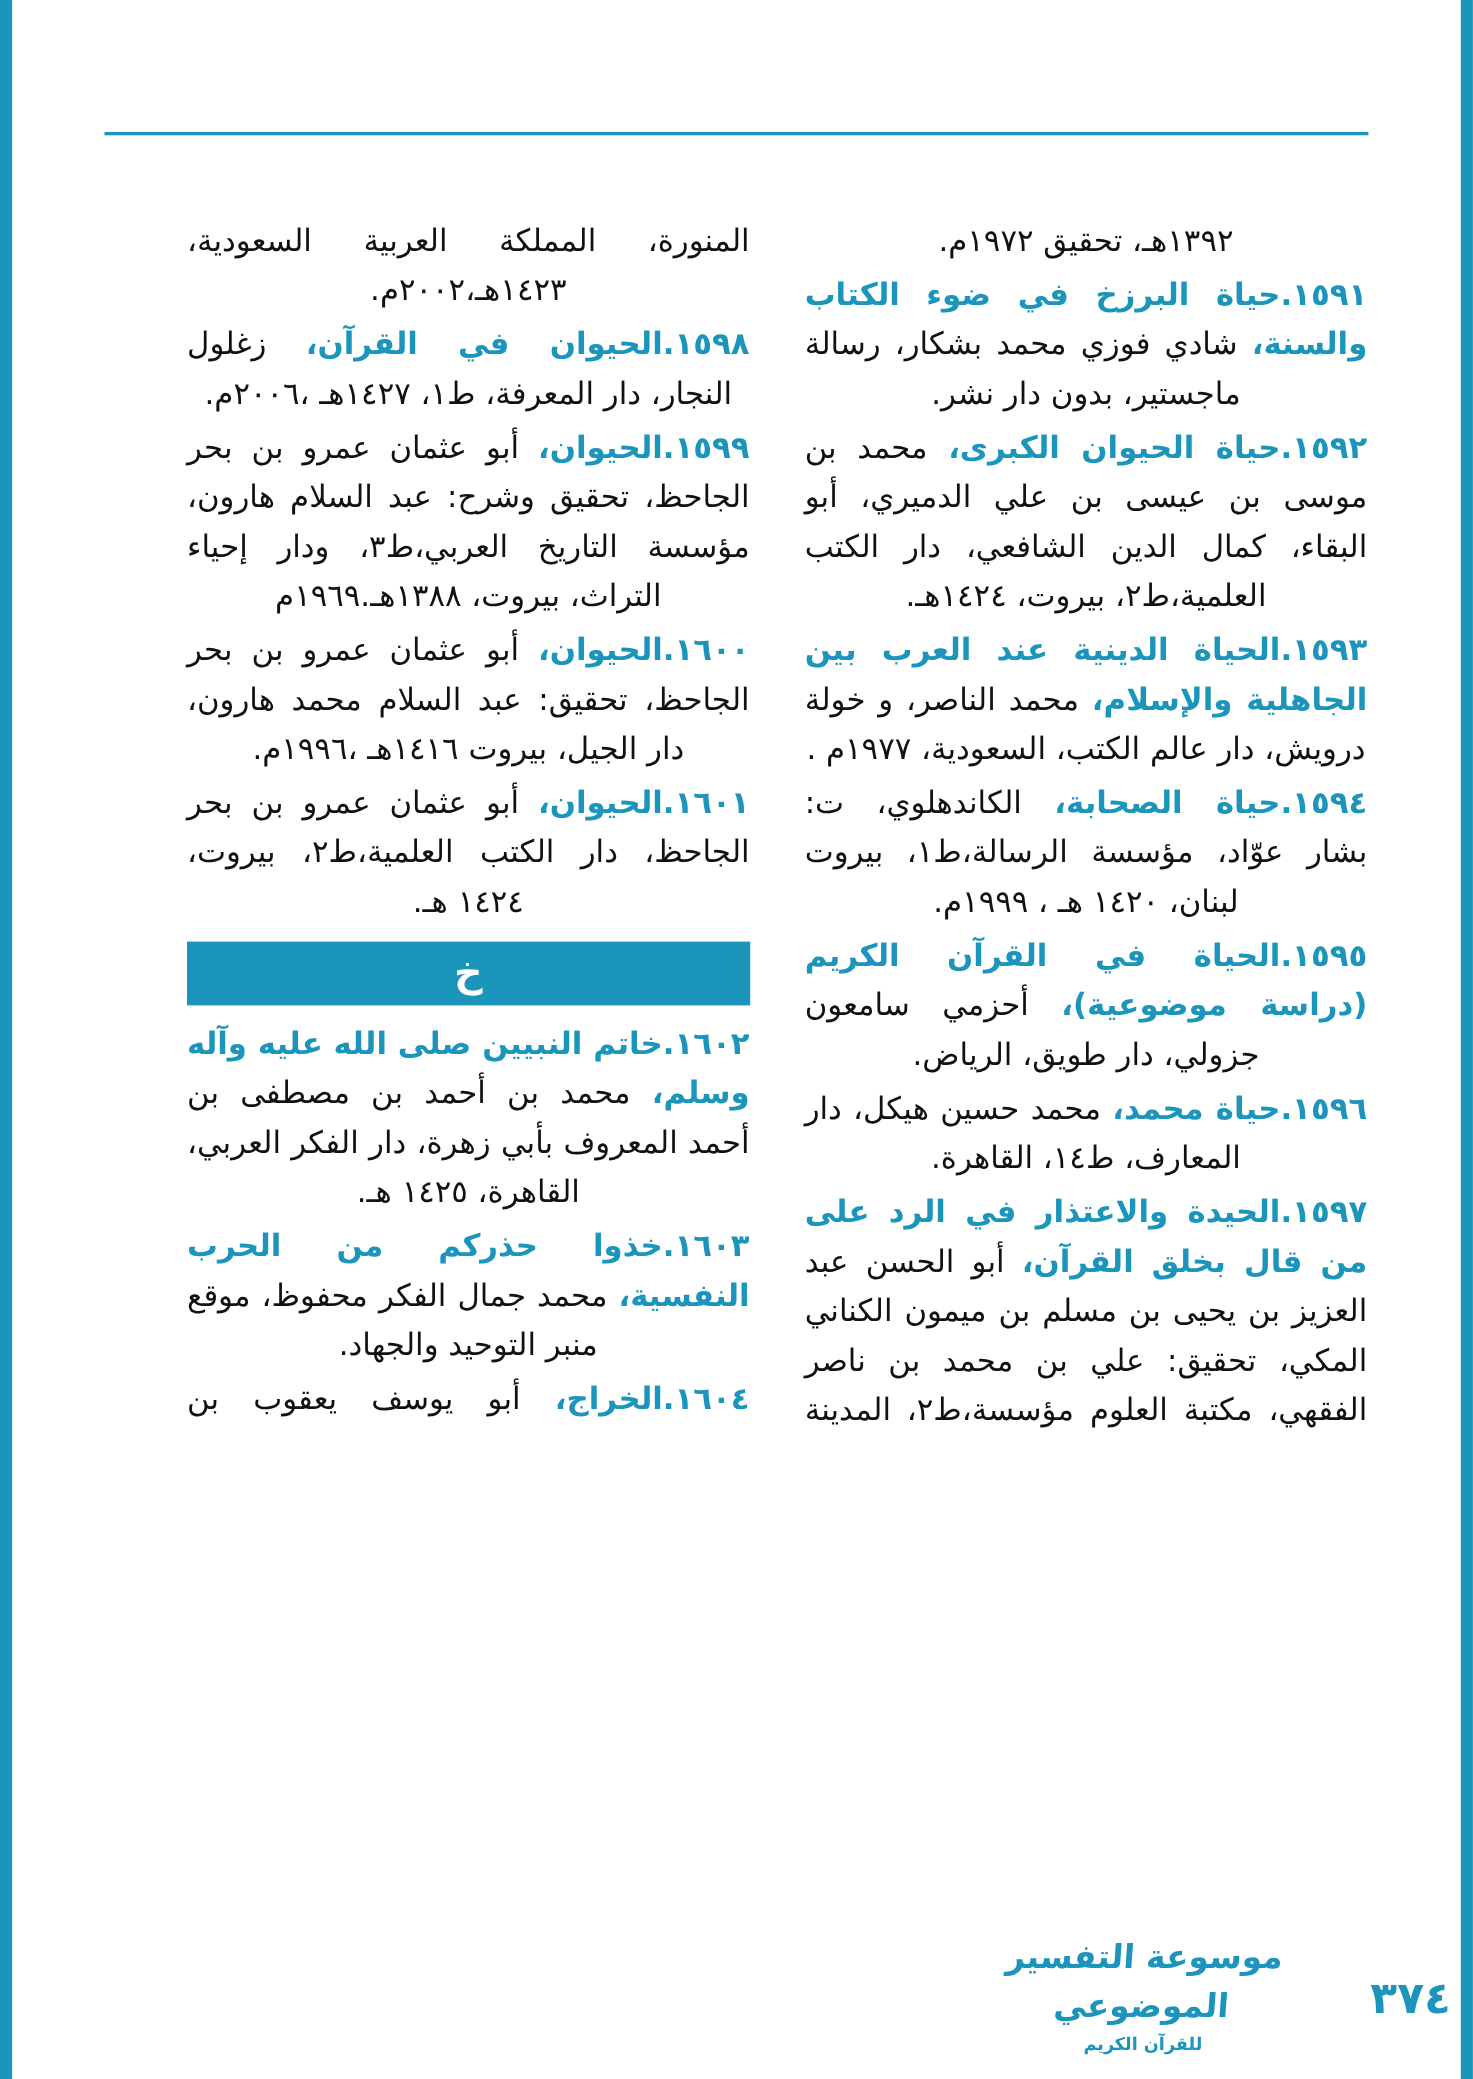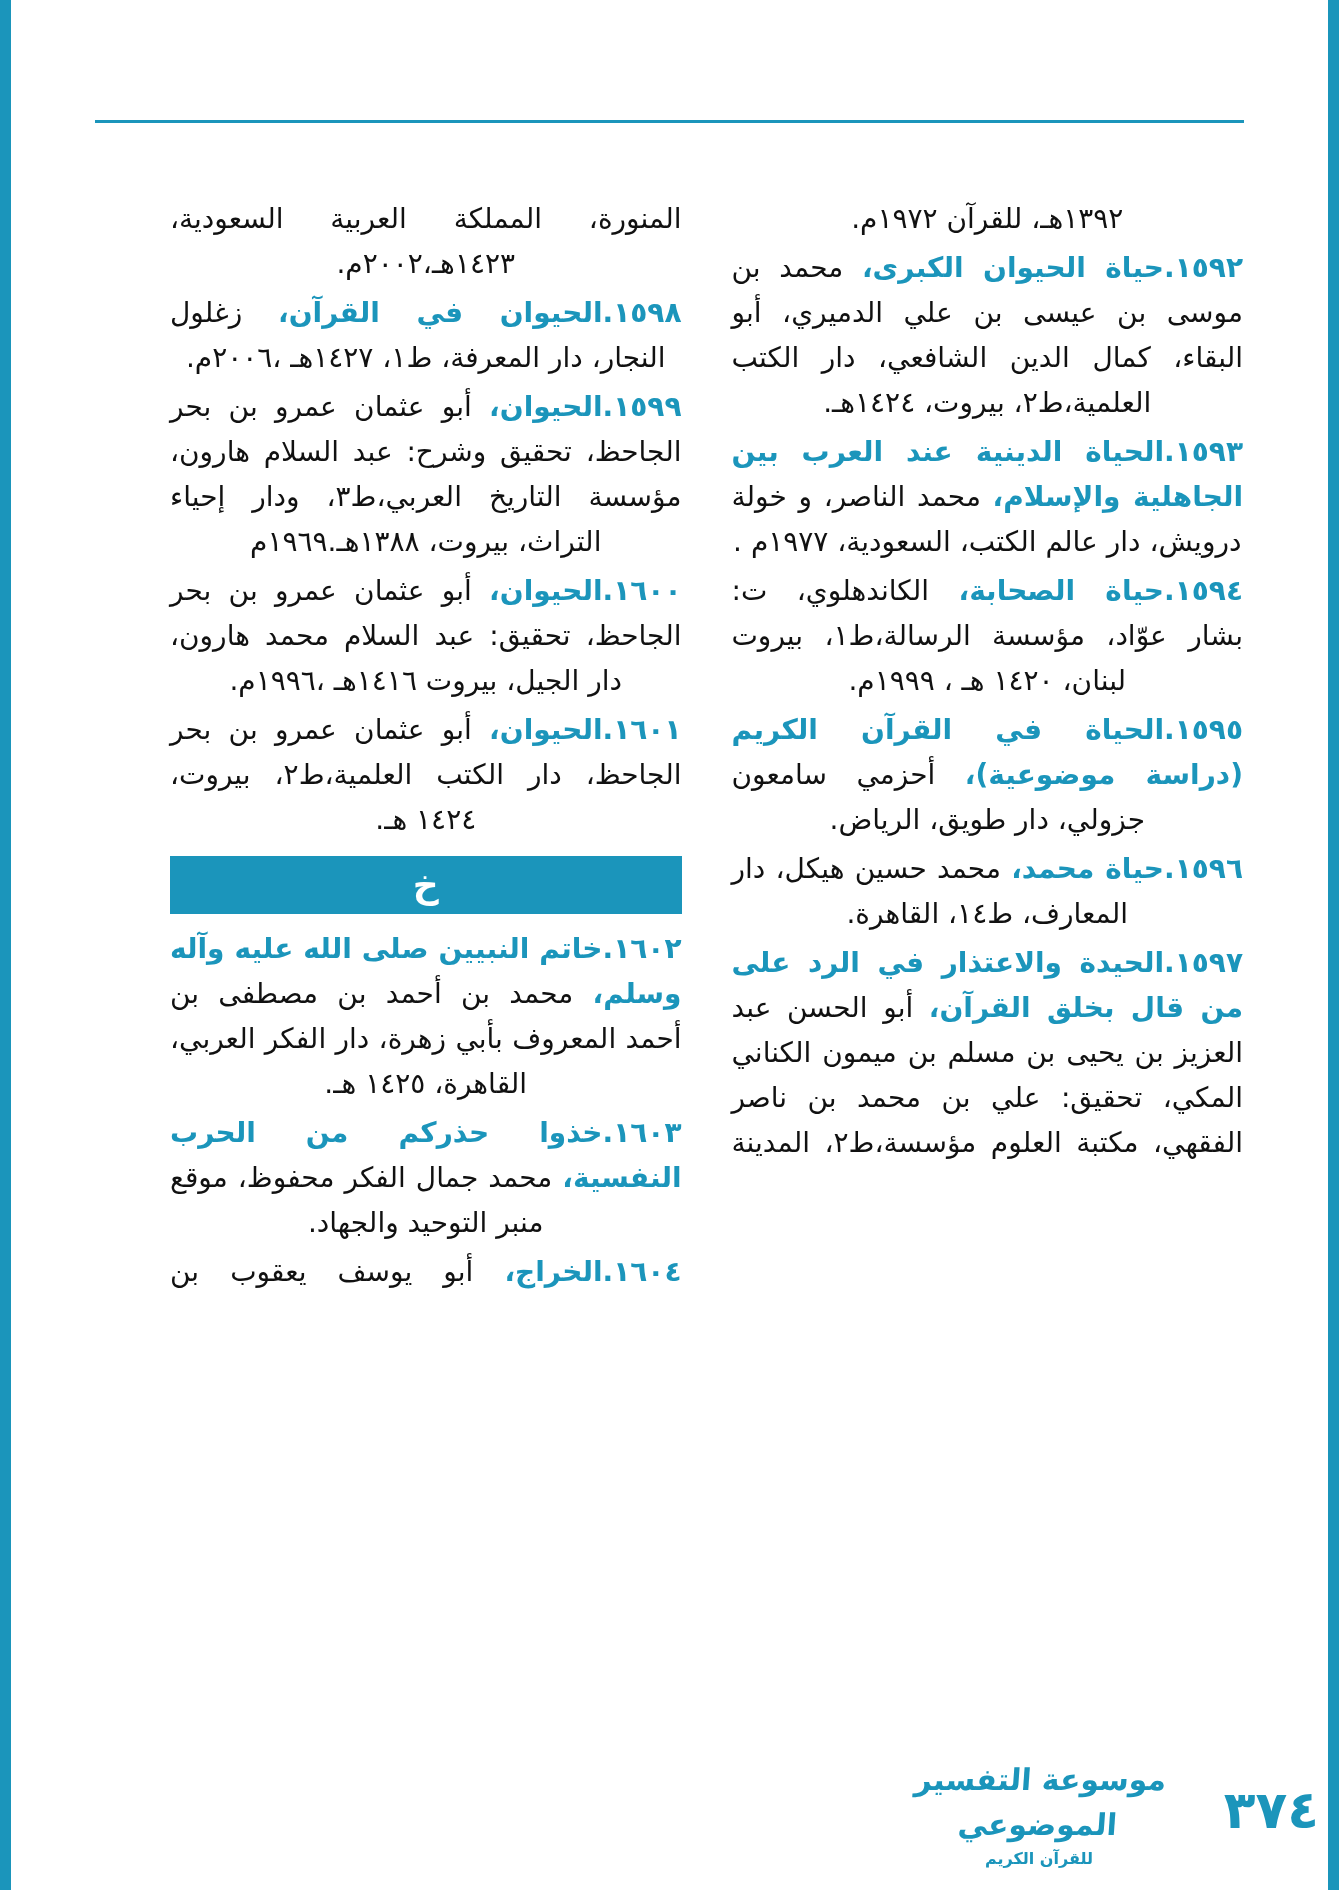--- a/index.html
+++ b/index.html
@@ -100,39 +100,40 @@
   .logo-sub{
     font-size:16px;
     font-weight:bold;
     margin-top:2px;
   }
   .page-number{
     position:absolute;
     right:20px;
     bottom:50px;
     color:var(--accent,#1b95bb);
-    font-size:52px;
+    font-size:40px;
     font-weight:bold;
   }
 </style>
 </head>
 <body>
 
 <div class="page">
 
   <div class="edge-bar left"></div>
   <div class="edge-bar right"></div>
 
   <header class="page-header">
     <div class="header-rule"></div>
   </header>
 
   <main class="columns">
     <section class="col" id="col-right">
-        <p class="entry"><span>١٣٩٢هـ، للقرآن ١٩٧٢م.</span></p>
+        <p class="entry"><span>١٣٩٢هـ، تحقيق ١٩٧٢م.</span></p>
+        <p class="entry"><span class="entry-head">١٥٩١.حياة البرزخ في ضوء الكتاب والسنة،</span><span> شادي فوزي محمد بشكار، رسالة ماجستير، بدون دار نشر.</span></p>
         <p class="entry"><span class="entry-head">١٥٩٢.حياة الحيوان الكبرى،</span><span> محمد بن موسى بن عيسى بن علي الدميري، أبو البقاء، كمال الدين الشافعي، دار الكتب العلمية،ط٢، بيروت، ١٤٢٤هـ.</span></p>
         <p class="entry"><span class="entry-head">١٥٩٣.الحياة الدينية عند العرب بين الجاهلية والإسلام،</span><span> محمد الناصر، و خولة درويش، دار عالم الكتب، السعودية، ١٩٧٧م .</span></p>
         <p class="entry"><span class="entry-head">١٥٩٤.حياة الصحابة،</span><span> الكاندهلوي، ت: بشار عوّاد، مؤسسة الرسالة،ط١، بيروت لبنان، ١٤٢٠ هـ ، ١٩٩٩م.</span></p>
         <p class="entry"><span class="entry-head">١٥٩٥.الحياة في القرآن الكريم (دراسة موضوعية)،</span><span> أحزمي سامعون جزولي، دار طويق، الرياض.</span></p>
         <p class="entry"><span class="entry-head">١٥٩٦.حياة محمد،</span><span> محمد حسين هيكل، دار المعارف، ط١٤، القاهرة.</span></p>
         <p class="entry flush-last"><span class="entry-head">١٥٩٧.الحيدة والاعتذار في الرد على من قال بخلق القرآن،</span><span> أبو الحسن عبد العزيز بن يحيى بن مسلم بن ميمون الكناني المكي، تحقيق: علي بن محمد بن ناصر الفقهي، مكتبة العلوم مؤسسة،ط٢، المدينة</span></p>
       </section>
     <section class="col" id="col-left">
         <p class="entry"><span>المنورة، المملكة العربية السعودية، ١٤٢٣هـ،٢٠٠٢م.</span></p>
         <p class="entry"><span class="entry-head">١٥٩٨.الحيوان في القرآن،</span><span> زغلول النجار، دار المعرفة، ط١، ١٤٢٧هـ ،٢٠٠٦م.</span></p>

